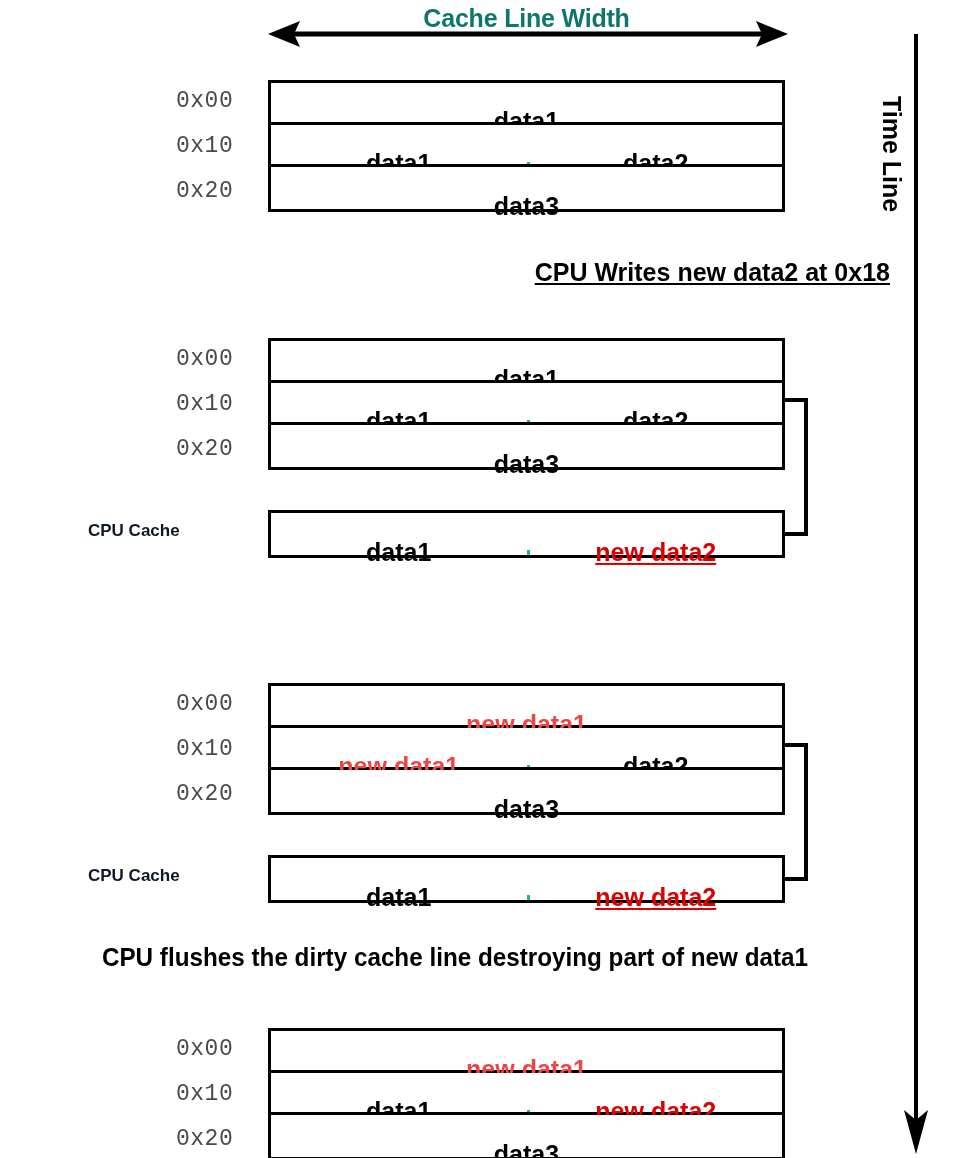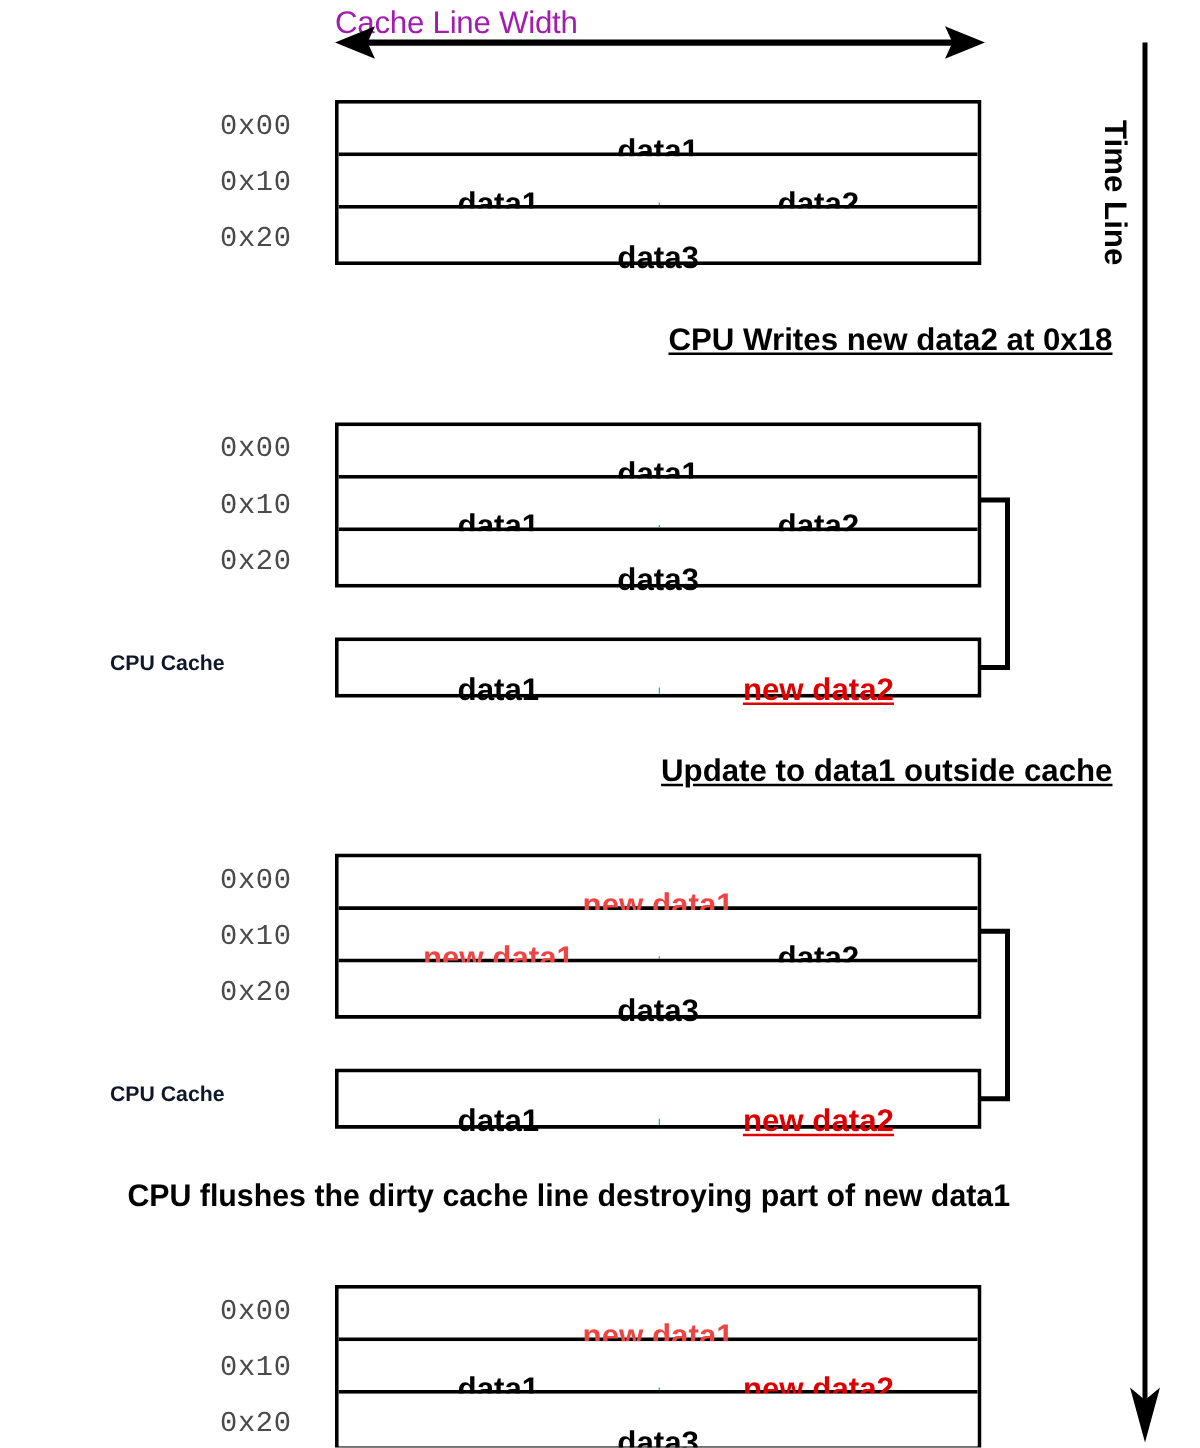--- a/index.html
+++ b/index.html
@@ -13,24 +13,24 @@
     position: relative;
     width: 960px; height: 1158px;
     background: #ffffff;
   }
 
   
   .title {
     position: absolute;
     left: 268px; width: 517px;
     top: 4px;
-    text-align: left;
-    font-size: 25px;
-    font-weight: normal;
-    color: #a21caf;
+    text-align: center;
+    font-size: 25px;
+    font-weight: bold;
+    color: #0f766e;
     letter-spacing: -0.2px;
     white-space: nowrap;
   }
   .width-arrow {
     position: absolute;
     left: 266px; top: 18px;
     width: 524px; height: 32px;
   }
 
   
@@ -54,21 +54,21 @@
     align-items: center;
     justify-content: center;
     font-size: 25px;
     font-weight: bold;
     color: #000000;
     white-space: nowrap;
     line-height: 1;
     margin-top: 37px;
   }
   .cell.full { flex: 1 1 100%; }
-  .cell.right-half { border-left: 1px solid #14b8a6; }
+  .cell.right-half { border-left: 3px solid #14b8a6; }
   .blue { color: #ef4444; }
   .red  { color: #dd0000; text-decoration: underline; }
 
   
   .addr-col {
     position: absolute;
     left: 176px;
     width: 84px;
     text-align: left;
   }
@@ -195,21 +195,20 @@
     <div class="row">
       <div class="cell">data1</div>
       <div class="cell right-half red">new data2</div>
     </div>
   </div>
 
   <svg class="bracket" style="left:782px; top:396px; width:34px; height:142px;" viewBox="0 0 34 142">
     <path d="M1,4 L24,4 L24,138 L1,138" fill="none" stroke="#000" stroke-width="4"></path>
   </svg>
 
-  <div class="caption right" style="top:603px">Update to data1 outside cache</div>
 
   <div class="addr-col" style="top:683px">
     <div class="addr">0x00</div>
     <div class="addr">0x10</div>
     <div class="addr">0x20</div>
   </div>
   <div class="tbl" style="top:683px">
     <div class="row">
       <div class="cell full blue">new data1</div>
     </div>

